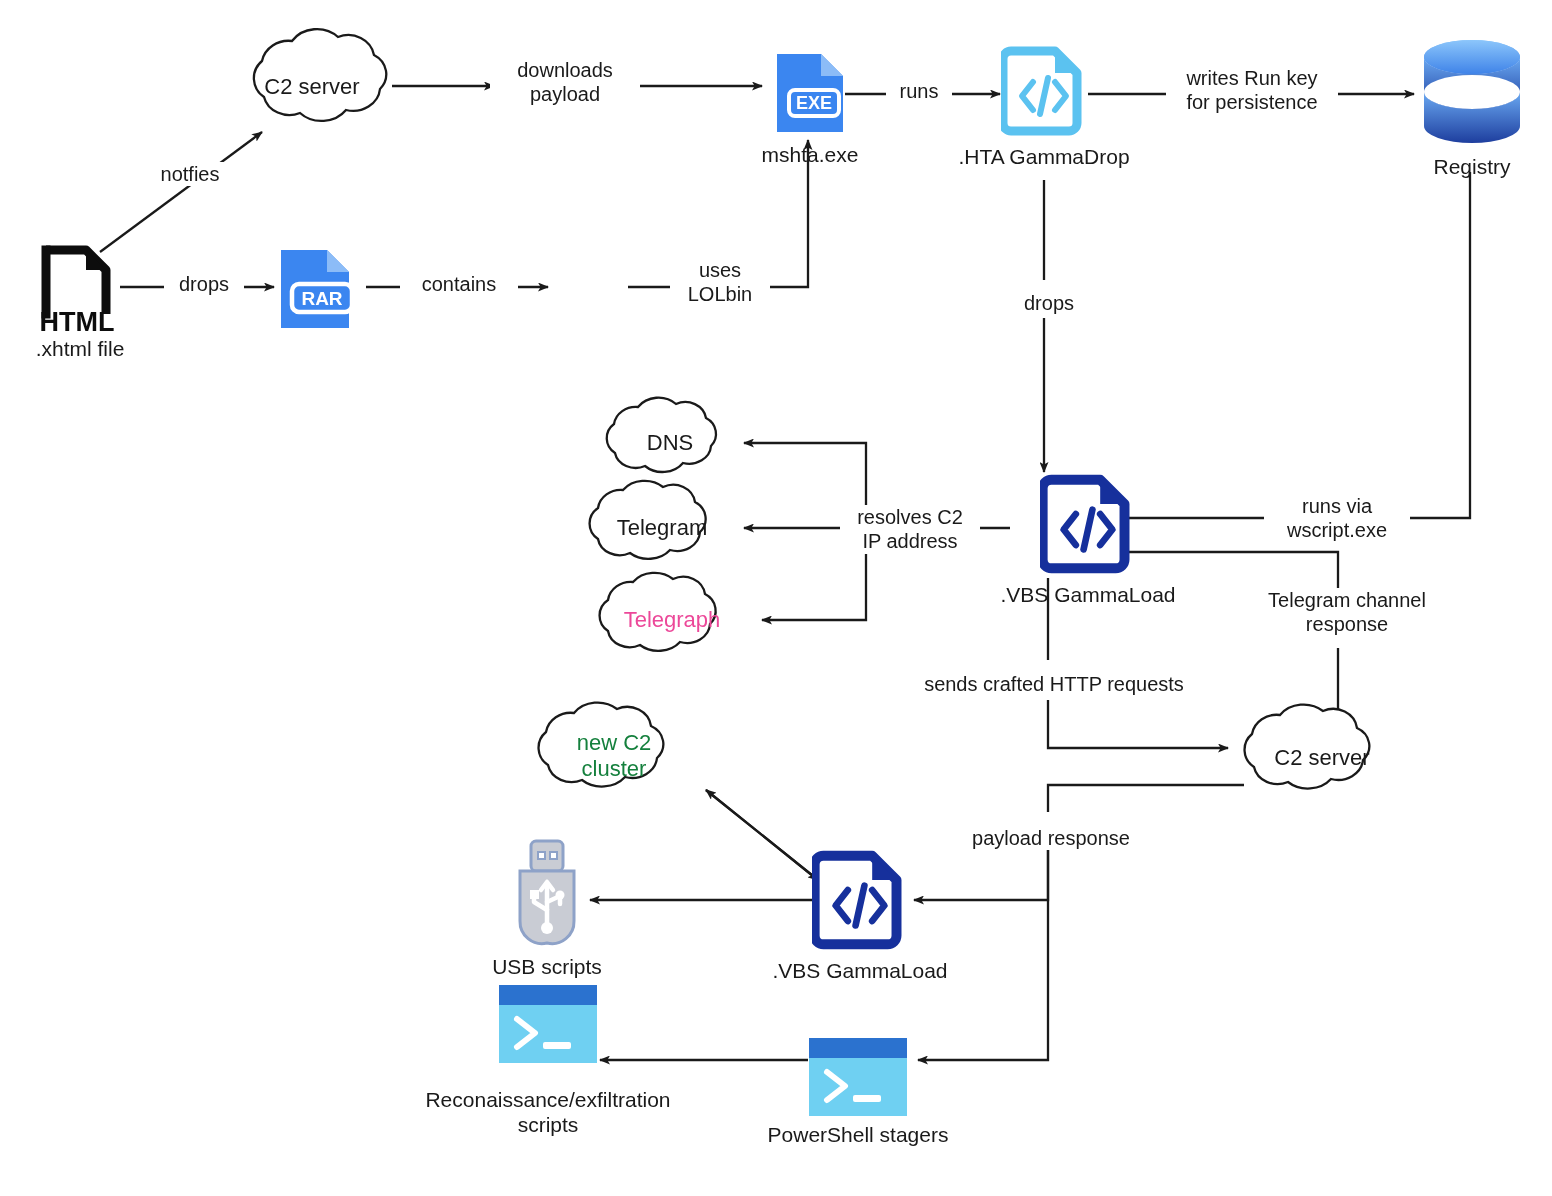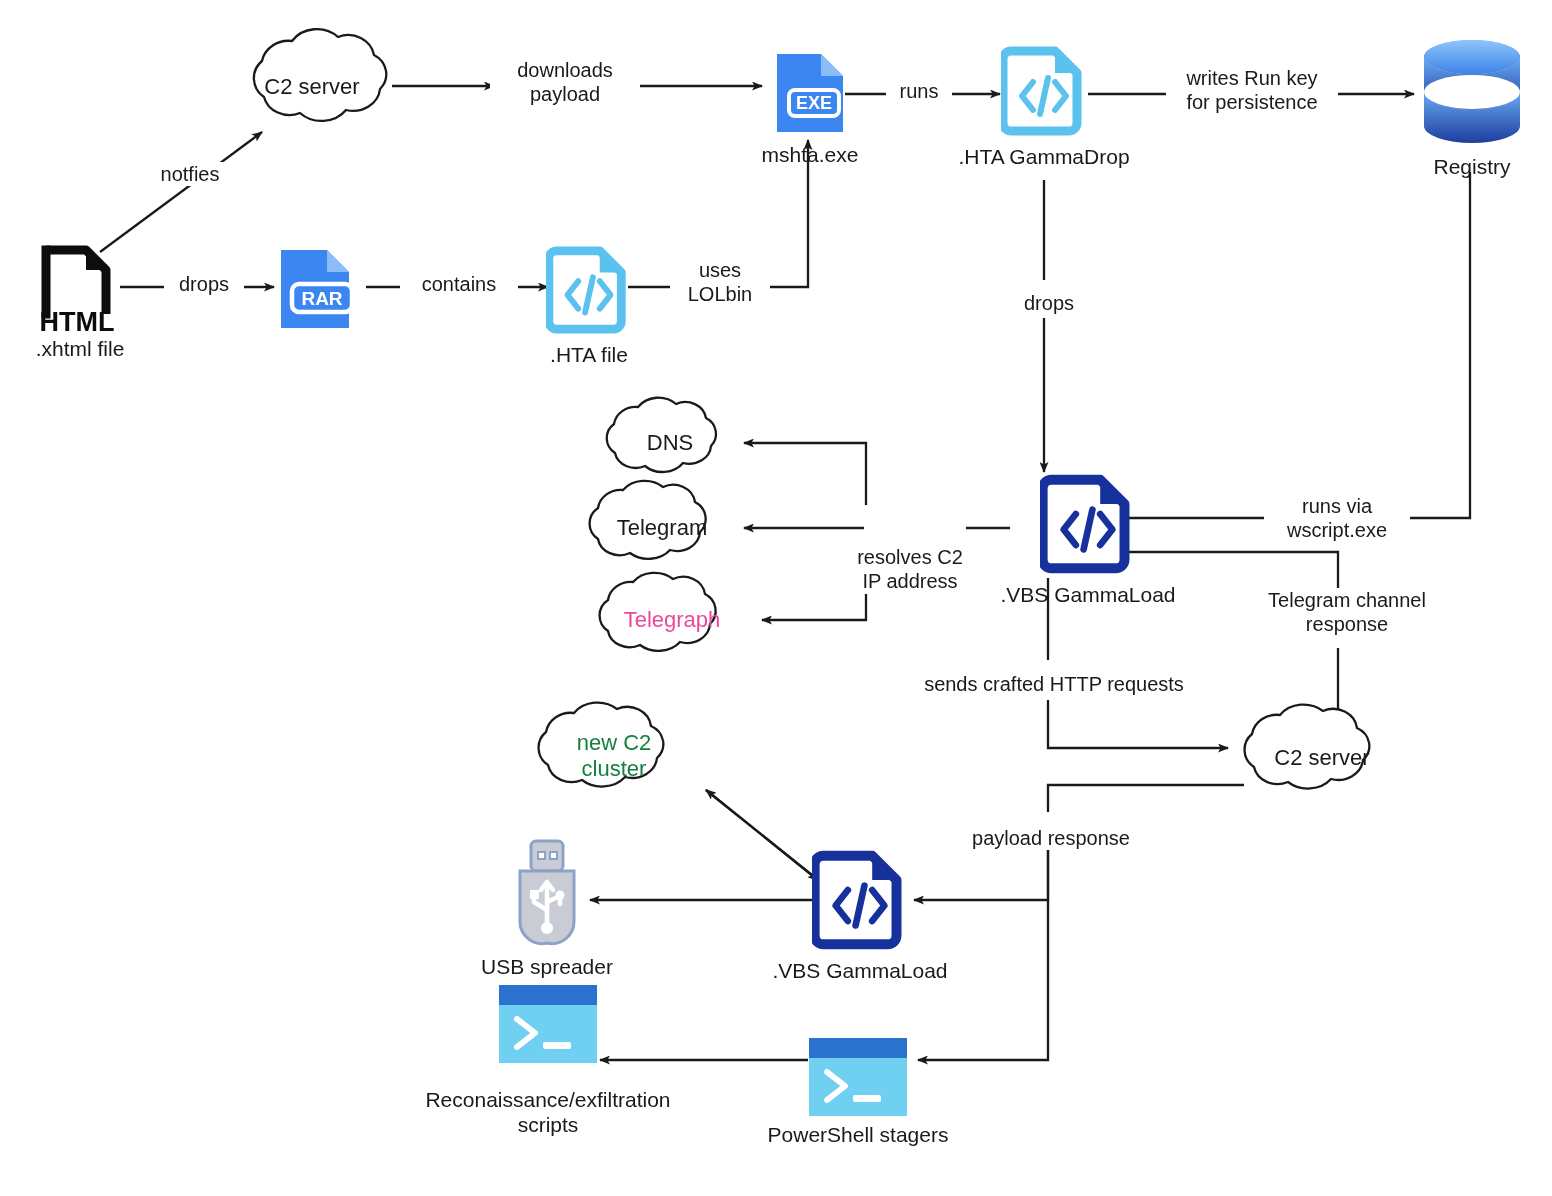--- a/index.html
+++ b/index.html
@@ -152,30 +152,20 @@
 
   <div class="node" style="left:274px;top:246px;width:92px;">
     <svg width="90" height="86" viewBox="0 0 90 86">
       <path d="M6,4 h46 l22,22 v56 h-68 z" fill="#3b86f0"></path>
       <path d="M52,4 l22,22 h-22 z" fill="#8cbcf7"></path>
       <rect x="17" y="38" width="60" height="28" rx="7" fill="#3b86f0" stroke="#ffffff" stroke-width="4.5"></rect>
       <text x="47" y="59" font-family="Liberation Sans, sans-serif" font-size="19" font-weight="bold" fill="#ffffff" text-anchor="middle">RAR</text>
     </svg>
   </div>
 
-  <div class="node" style="left:544px;top:244px;width:90px;">
-    <svg width="86" height="92" viewBox="0 0 86 94">
-      <path d="M10,7 h44 l22,22 v50 a8,8 0 0 1 -8,8 h-58 a8,8 0 0 1 -8,-8 v-64 a8,8 0 0 1 8,-8 z" fill="#ffffff" stroke="#5bc2f0" stroke-width="9" stroke-linejoin="round"></path>
-      <path d="M54,7 l22,22 h-22 z" fill="#5bc2f0"></path>
-      <path d="M32,38 L21,52 L32,66" fill="none" stroke="#5bc2f0" stroke-width="6" stroke-linecap="round" stroke-linejoin="round"></path>
-      <path d="M54,38 L65,52 L54,66" fill="none" stroke="#5bc2f0" stroke-width="6" stroke-linecap="round" stroke-linejoin="round"></path>
-      <path d="M47,34 L39,70" fill="none" stroke="#5bc2f0" stroke-width="6" stroke-linecap="round"></path>
-    </svg>
-    <div class="nlabel">.HTA file</div>
-  </div>
 
   <div style="position:absolute;left:610px;top:430px;width:120px;text-align:center;font-size:22px;color:#1a1a1a;">DNS</div>
 
   <div style="position:absolute;left:592px;top:515px;width:140px;text-align:center;font-size:22px;color:#1a1a1a;">Telegram</div>
 
   <div style="position:absolute;left:602px;top:607px;width:140px;text-align:center;font-size:22px;color:#ec4899;">Telegraph</div>
 
   <div class="node" style="left:1000px;top:472px;width:176px;">
     <svg width="96" height="104" viewBox="0 0 86 94">
       <path d="M10,7 h44 l22,22 v50 a8,8 0 0 1 -8,8 h-58 a8,8 0 0 1 -8,-8 v-64 a8,8 0 0 1 8,-8 z" fill="#ffffff" stroke="#16309c" stroke-width="9" stroke-linejoin="round"></path>
@@ -201,21 +191,21 @@
       <g fill="none" stroke="#ffffff" stroke-width="4.5" stroke-linecap="round" stroke-linejoin="round">
         <path d="M37,48 L37,92"></path>
         <path d="M37,46 L31,54 M37,46 L43,54"></path>
         <path d="M37,66 L50,60 L50,68"></path>
         <path d="M37,74 L24,66 L24,58"></path>
       </g>
       <circle cx="50" cy="59" r="4.5" fill="#ffffff"></circle>
       <rect x="20" y="54" width="9" height="9" fill="#ffffff"></rect>
       <circle cx="37" cy="92" r="6" fill="#ffffff"></circle>
     </svg>
-    <div class="nlabel">USB spreader</div>
+    <div class="nlabel">USB scripts</div>
   </div>
 
   <div class="node" style="left:770px;top:848px;width:180px;">
     <svg width="96" height="104" viewBox="0 0 86 94">
       <path d="M10,7 h44 l22,22 v50 a8,8 0 0 1 -8,8 h-58 a8,8 0 0 1 -8,-8 v-64 a8,8 0 0 1 8,-8 z" fill="#ffffff" stroke="#16309c" stroke-width="9" stroke-linejoin="round"></path>
       <path d="M54,7 l22,22 h-22 z" fill="#16309c"></path>
       <path d="M32,38 L21,52 L32,66" fill="none" stroke="#16309c" stroke-width="6" stroke-linecap="round" stroke-linejoin="round"></path>
       <path d="M54,38 L65,52 L54,66" fill="none" stroke="#16309c" stroke-width="6" stroke-linecap="round" stroke-linejoin="round"></path>
       <path d="M47,34 L39,70" fill="none" stroke="#16309c" stroke-width="6" stroke-linecap="round"></path>
     </svg>
@@ -255,21 +245,21 @@
 
   <div class="elabel" style="left:164px;top:272px;width:70px;">drops</div>
 
   <div class="elabel" style="left:400px;top:272px;width:108px;">contains</div>
 
   <div class="elabel" style="left:670px;top:258px;width:90px;">uses
 LOLbin</div>
 
   <div class="elabel" style="left:1000px;top:291px;width:88px;">drops</div>
 
-  <div class="elabel" style="left:840px;top:505px;width:130px;margin-top:40px;">resolves C2
+  <div class="elabel" style="left:840px;top:505px;width:130px;">resolves C2
 IP address</div>
 
   <div class="elabel" style="left:1264px;top:494px;width:136px;">runs via
 wscript.exe</div>
 
   <div class="elabel" style="left:1252px;top:588px;width:180px;">Telegram channel
 response</div>
 
   <div class="elabel" style="left:908px;top:672px;width:282px;">sends crafted HTTP requests</div>
 

